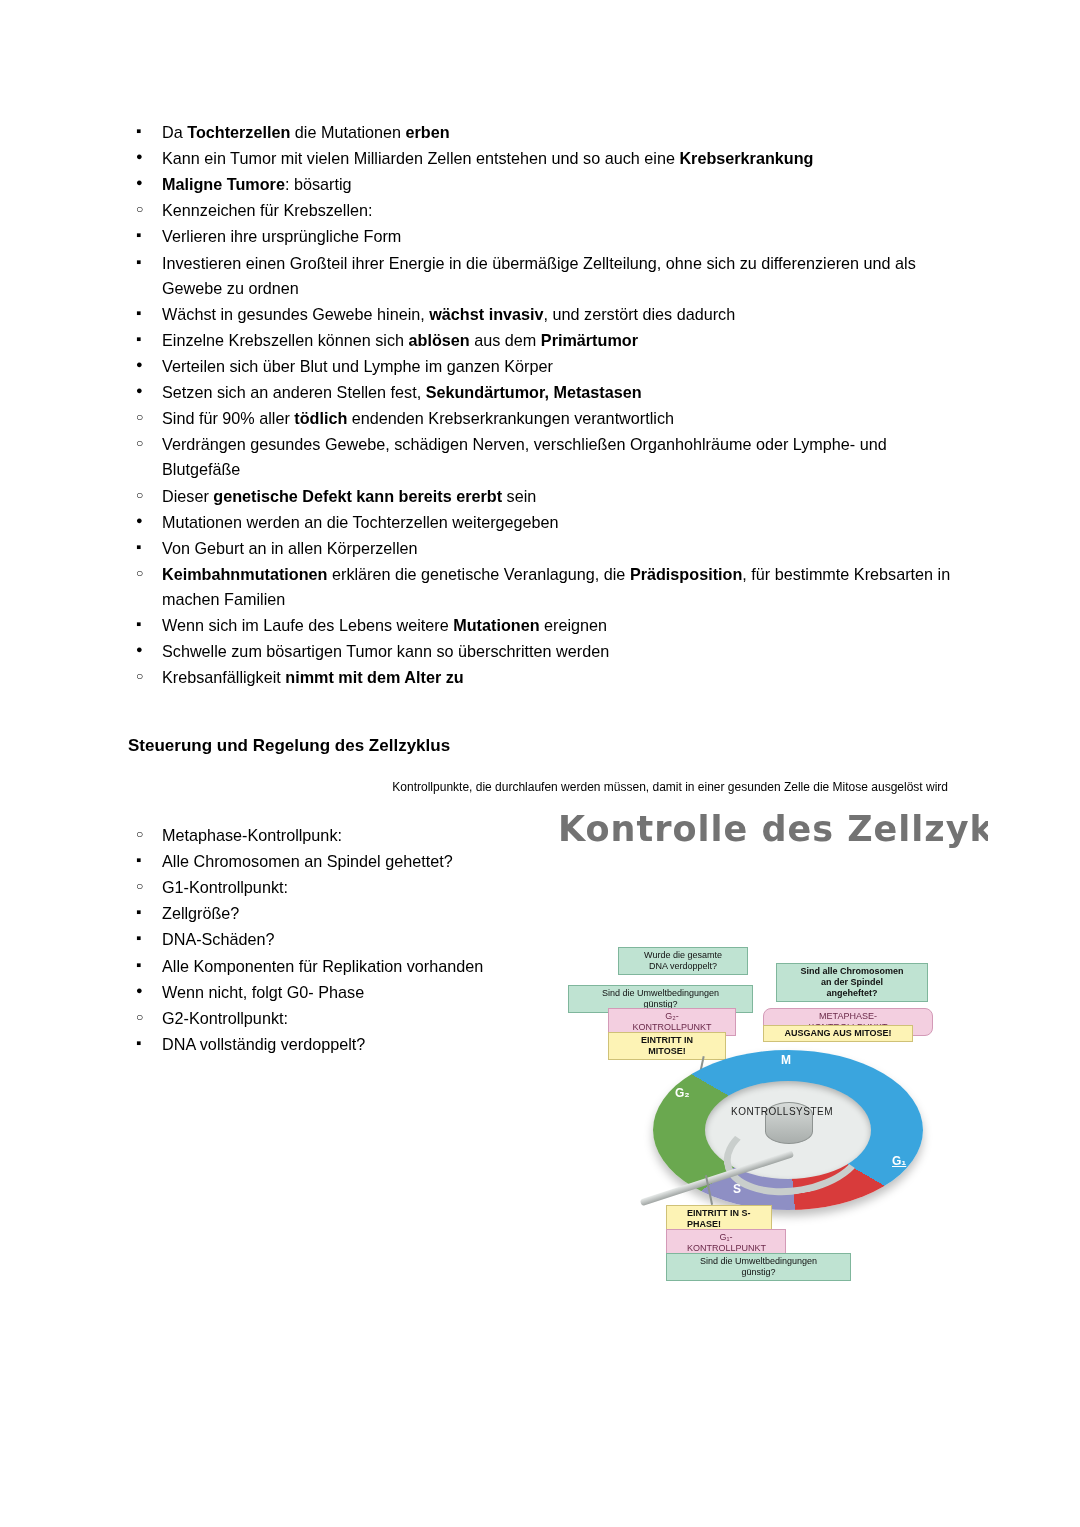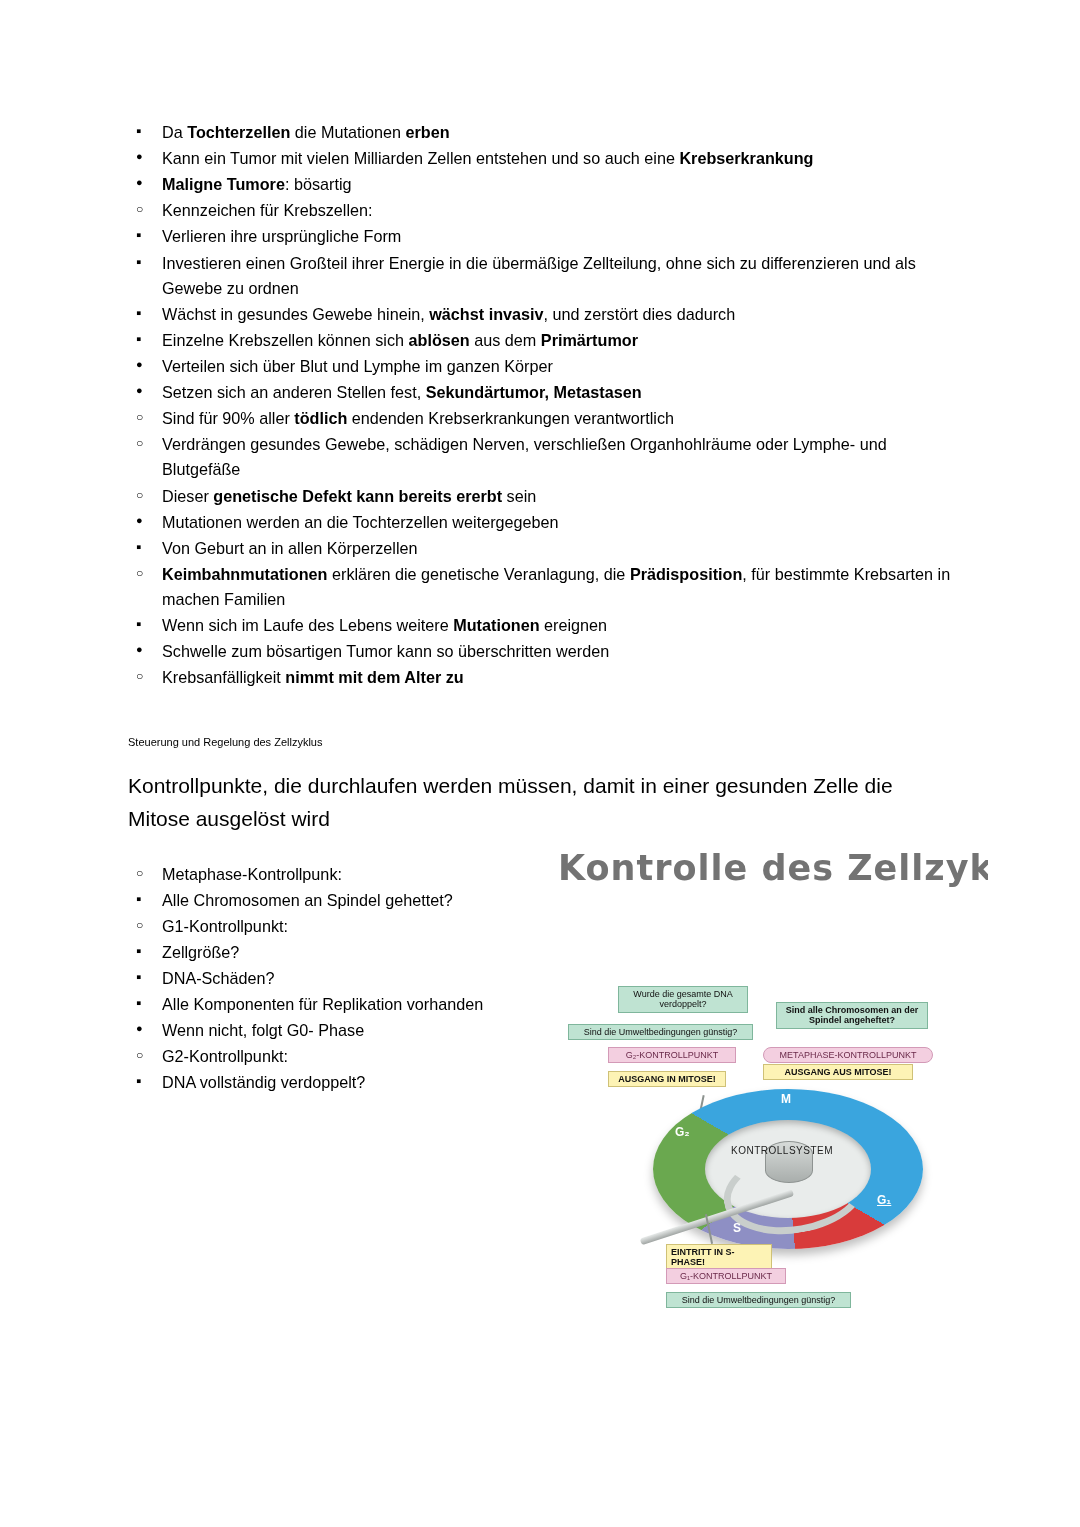--- a/index.html
+++ b/index.html
@@ -56,30 +56,31 @@
 
   .ind1 { margin-left: 0px; }
   .ind2 { margin-left: 62px; }
   .ind3 { margin-left: 124px; }
   .ind4 { margin-left: 186px; }
   .ind5 { margin-left: 248px; }
 
   b { font-weight: bold; }
 
   .section-head {
-    font-size: 11px;
-    font-weight: normal;
+    font-size: 17px;
+    font-weight: bold;
     margin-top: 46px;
     margin-bottom: 0;
   }
   .para {
-    font-size: 21px;
+    font-size: 12px;
     line-height: 1.55;
     margin-top: 22px;
     width: 820px;
+    text-align: right;
   }
 
   .lower-block {
     position: relative;
     margin-top: 26px;
   }
   .left-list {
     width: 400px;
   }
 
@@ -104,21 +105,21 @@
   .fig-canvas {
     position: relative;
     width: 430px;
     height: 390px;
     margin-top: 26px;
   }
   .cal {
     position: absolute;
     font-size: 9px;
     line-height: 1.22;
-    padding: 2px 4px;
+    padding: 2px 20px;
     box-sizing: border-box;
     border: 1px solid #9aa3a0;
     text-align: center;
     font-family: "Liberation Sans", sans-serif;
   }
   .cal.green { background: #bfe3d2; border-color: #7fb69c; color: #111; }
   .cal.pink  { background: #f3cfe0; border-color: #d39ab7; color: #6b2a4a; }
   .cal.yellow{ background: #fdf3b5; border-color: #cfc177; color: #111; font-weight: bold; }
 
   .leader { position: absolute; background: #8d938f; }
@@ -242,39 +243,39 @@
         </ul>
 
       <div class="figure">
         <div class="fig-title">Kontrolle des Zellzyklus</div>
 
         <div class="fig-canvas">
 
           <div class="cal green" style="left:60px; top:72px; width:130px;">Wurde die gesamte DNA verdoppelt?</div>
           <div class="cal green" style="left:10px; top:110px; width:185px;">Sind die Umweltbedingungen günstig?</div>
           <div class="cal pink" style="left:50px; top:133px; width:128px;">G₂-KONTROLLPUNKT</div>
-          <div class="cal yellow" style="left:50px; top:157px; width:118px;">AUSGANG IN MITOSE!</div>
+          <div class="cal yellow" style="left:50px; top:157px; width:118px;">EINTRITT IN MITOSE!</div>
 
           <div class="cal green" style="left:218px; top:88px; width:152px;font-weight:bold;">Sind alle Chromosomen an der Spindel angeheftet?</div>
           <div class="cal pink" style="left:205px; top:133px; width:170px;border-radius:8px;">METAPHASE-KONTROLLPUNKT</div>
           <div class="cal yellow" style="left:205px; top:150px; width:150px;">AUSGANG AUS MITOSE!</div>
 
           <div class="leader" style="left:142px; top:181px; width:2px; height:26px; transform:rotate(12deg);"></div>
           <div class="leader" style="left:252px; top:181px; width:2px; height:26px; transform:rotate(-16deg);"></div>
 
           <div class="ring-wrap">
             <div class="ring"></div>
             <div class="ring-inner"></div>
             <div class="arrow-curve"></div>
             <div class="pointer"></div>
             <div class="hub"></div>
             <div class="ks-label">KONTROLLSYSTEM</div>
             <div class="phase" style="left:128px; top:3px;">M</div>
             <div class="phase" style="left:22px; top:36px;">G₂</div>
-            <div class="phase" style="left:224px; top:104px;text-decoration:underline;">G₁</div>
+            <div class="phase" style="left:239px; top:104px;text-decoration:underline;">G₁</div>
             <div class="phase" style="left:80px; top:132px;">S</div>
           </div>
 
           <div class="leader" style="left:150px; top:300px; width:2px; height:30px; transform:rotate(-12deg);"></div>
           <div class="cal yellow" style="left:108px; top:330px; width:106px; text-align:left;">EINTRITT IN S-PHASE!</div>
           <div class="cal pink" style="left:108px; top:354px; width:120px;">G₁-KONTROLLPUNKT</div>
           <div class="cal green" style="left:108px; top:378px; width:185px;">Sind die Umweltbedingungen günstig?</div>
 
         </div>
       </div>

